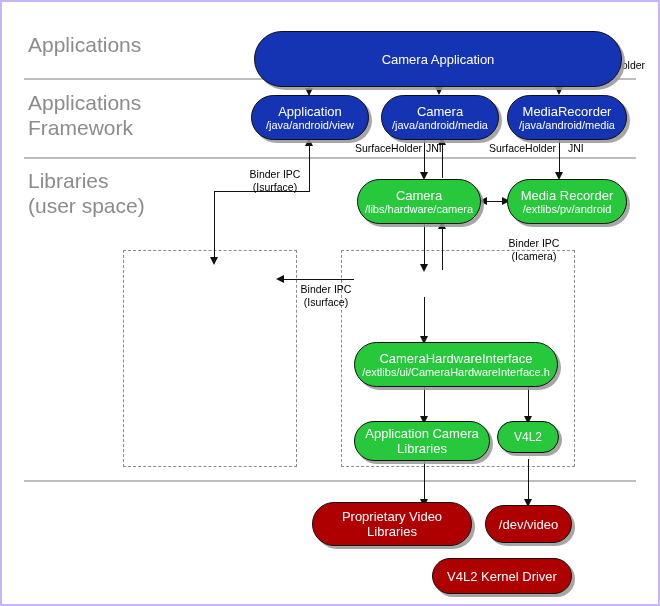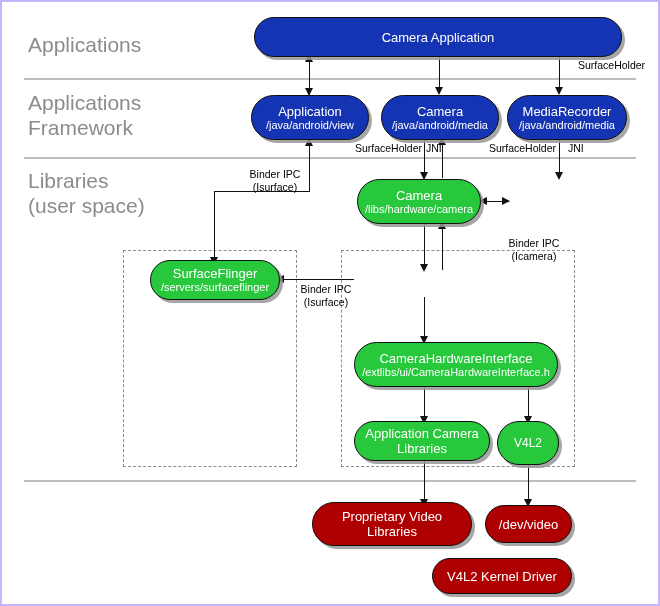--- a/index.html
+++ b/index.html
@@ -159,21 +159,21 @@
 
   <div class="vline" style="left:526px;top:381px;height:39px;"></div>
   <div class="arrow down" style="left:521.5px;top:414px;"></div>
 
   <div class="vline" style="left:422px;top:457px;height:46px;"></div>
   <div class="arrow down" style="left:417.5px;top:497px;"></div>
 
   <div class="vline" style="left:526px;top:457px;height:46px;"></div>
   <div class="arrow down" style="left:521.5px;top:497px;"></div>
 
-  <div class="node blue" style="left:252px;top:15px;width:368px;height:40px;">
+  <div class="node blue" style="left:252px;top:29px;width:368px;height:56px;">
     <span class="t1">Camera Application</span>
   </div>
 
   <div class="node blue" style="left:249px;top:93px;width:118px;height:45px;">
     <span class="t1">Application</span>
     <span class="t2">/java/android/view</span>
   </div>
 
   <div class="node blue" style="left:379px;top:93px;width:118px;height:45px;">
     <span class="t1">Camera</span>
@@ -183,38 +183,38 @@
   <div class="node blue" style="left:505px;top:93px;width:120px;height:45px;">
     <span class="t1">MediaRecorder</span>
     <span class="t2">/java/android/media</span>
   </div>
 
   <div class="node green" style="left:355px;top:177px;width:124px;height:45px;">
     <span class="t1">Camera</span>
     <span class="t2">/libs/hardware/camera</span>
   </div>
 
-
-  <div class="node green" style="left:148px;top:258px;width:130px;height:40px;">
-    <span class="t1">SurfaceFlinger</span>
-    <span class="t2">/servers/surfaceflinger</span>
-  </div>
+  <div class="node green" style="left:505px;top:177px;width:120px;height:45px;">
+    <span class="t1">Media Recorder</span>
+    <span class="t2">/extlibs/pv/android</span>
+  </div>
+
 
 
   <div class="node green" style="left:352px;top:340px;width:204px;height:45px;">
     <span class="t1">CameraHardwareInterface</span>
     <span class="t2">/extlibs/ui/CameraHardwareInterface.h</span>
   </div>
 
   <div class="node green" style="left:352px;top:419px;width:136px;height:40px;">
     <span class="t1">Application Camera</span>
     <span class="t1">Libraries</span>
   </div>
 
-  <div class="node green small" style="left:495px;top:419px;width:62px;height:44px;">
+  <div class="node green small" style="left:495px;top:419px;width:62px;height:32px;">
     <span class="t1">V4L2</span>
   </div>
 
   <div class="node red" style="left:310px;top:500px;width:160px;height:44px;">
     <span class="t1">Proprietary Video</span>
     <span class="t1">Libraries</span>
   </div>
 
   <div class="node red" style="left:483px;top:503px;width:87px;height:38px;">
     <span class="t1">/dev/video</span>

